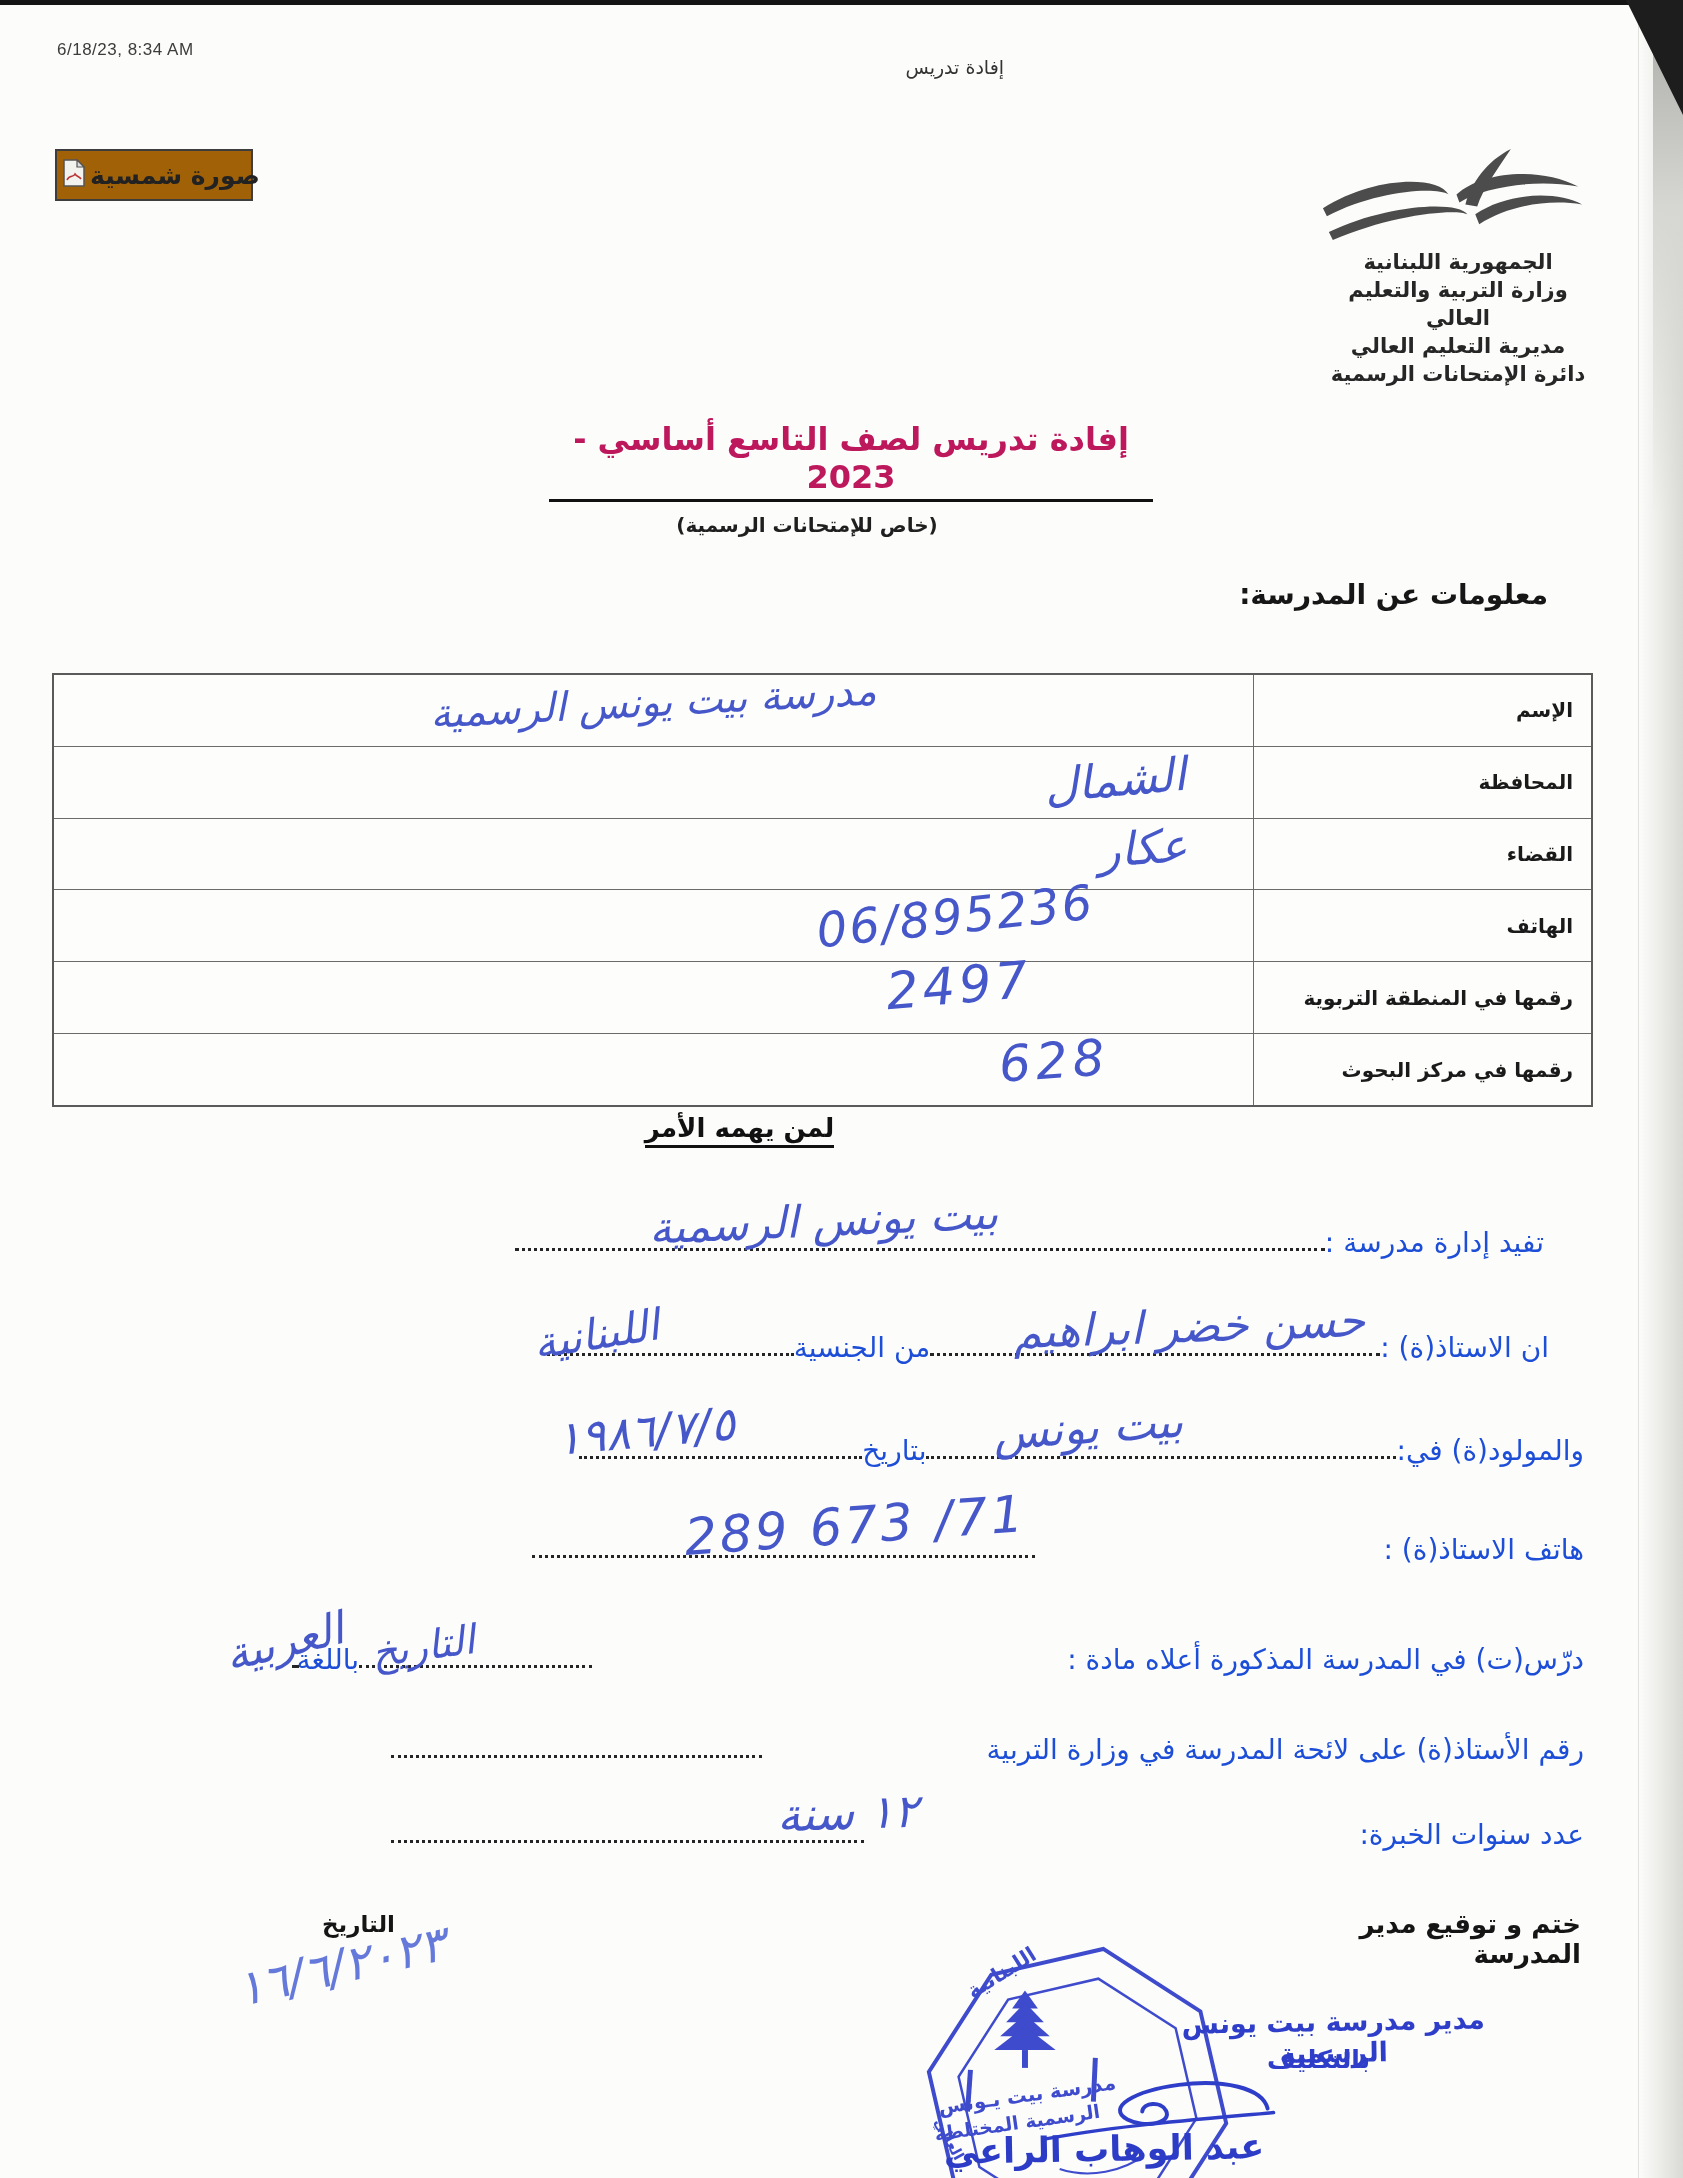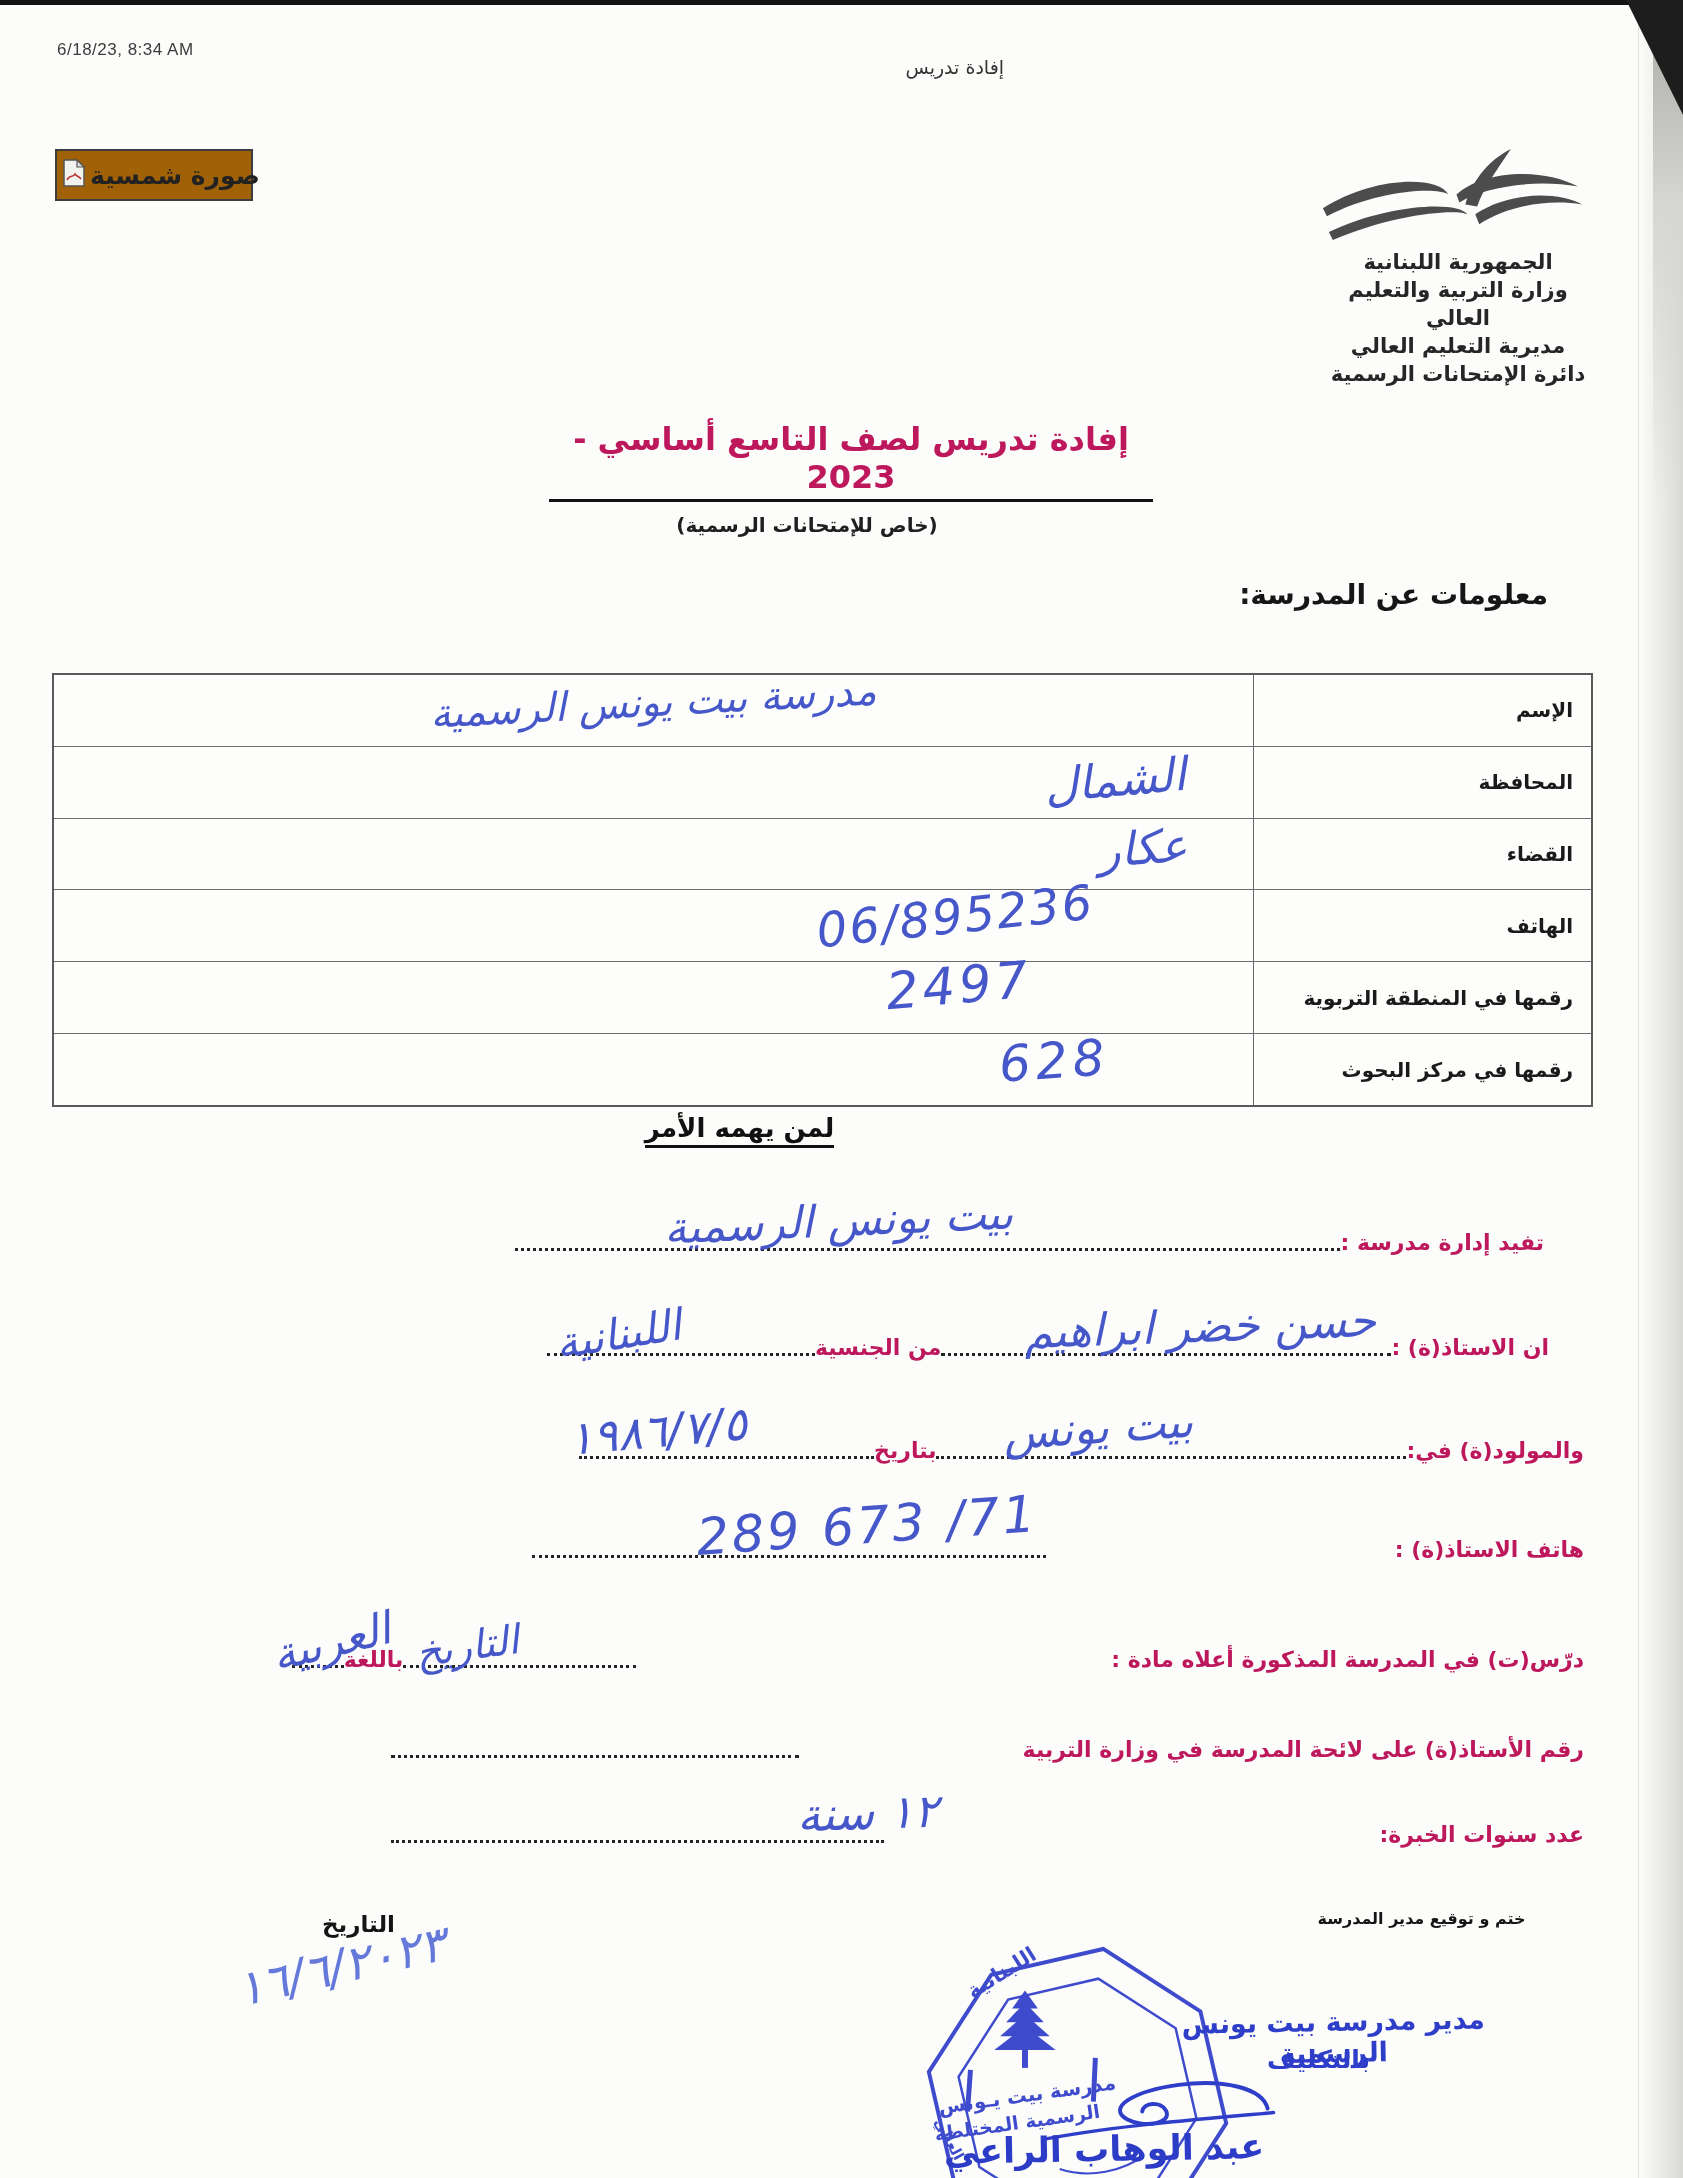--- a/index.html
+++ b/index.html
@@ -48,21 +48,21 @@
   .hw-t2{left:990px;top:6px;font-size:46px;transform:rotate(-5deg);}
   .hw-t3{left:1044px;top:2px;font-size:46px;transform:rotate(-4deg);}
   .hw-t4{left:762px;top:-2px;font-size:48px;transform:rotate(-6deg);letter-spacing:2px;}
   .hw-t5{left:832px;top:-6px;font-size:51px;transform:rotate(-5deg);letter-spacing:4px;}
   .hw-t6{left:945px;top:-2px;font-size:50px;transform:rotate(-4deg);letter-spacing:5px;}
   
   .cert-heading{position:absolute;top:1113px;left:591px;width:297px;text-align:center;direction:rtl;}
   .cert-heading span{display:inline-block;font-size:26px;font-weight:bold;border-bottom:3px solid #111;
         padding-bottom:2px;color:#111;}
   .line{position:absolute;display:flex;direction:rtl;align-items:flex-end;}
-  .line .lbl{font-weight:bold;font-size:22px;color:#be185d;white-space:nowrap;line-height:30px;}
+  .line .lbl{font-weight:normal;font-size:28px;color:#1d4ed8;white-space:nowrap;line-height:30px;}
   .dots{border-bottom:3px dotted #252525;height:0;margin-bottom:7px;position:relative;}
   .dots.grow{flex:1;}
   .l1{top:1228px;right:139px;left:515px;}
   .hw-l1{right:327px;bottom:2px;font-size:44px;transform:rotate(-2.5deg);}
   .l2{top:1333px;right:134px;left:547px;}
   .d2a{width:450px;}
   .hw-l2a{right:15px;bottom:0;font-size:45px;transform:rotate(-2deg);}
   .hw-l2b{right:134px;bottom:-6px;font-size:43px;transform:rotate(-9deg);}
   .l3{top:1436px;right:99px;left:579px;}
   .d3a{width:470px;}
@@ -74,22 +74,22 @@
   .l5{top:1645px;right:99px;left:292px;}
   .d5a{width:233px;margin-right:475px;}
   .hw-l5a{right:117px;bottom:-4px;font-size:40px;transform:rotate(-8deg);}
   .hw-l5b{right:-48px;bottom:-2px;font-size:44px;transform:rotate(-14deg);}
   .l6{top:1735px;right:99px;left:391px;}
   .d6{margin-right:224px;}
   .l7{top:1820px;right:99px;left:391px;}
   .d7{margin-right:495px;}
   .hw-l7{right:-54px;bottom:0;font-size:46px;transform:rotate(-2deg);}
   
-  .stamp-label{position:absolute;top:1909px;left:1262px;width:319px;text-align:center;direction:rtl;
-        font-size:16px;font-weight:bold;color:#151515;}
+  .stamp-label{position:absolute;top:1909px;left:1262px;width:319px;text-align:right;direction:rtl;
+        font-size:26px;font-weight:bold;color:#151515;}
   .date-label{position:absolute;top:1911px;left:322px;font-size:23px;font-weight:bold;direction:rtl;color:#151515;}
   .date-hw{position:absolute;top:1938px;left:163px;width:356px;text-align:center;direction:rtl;
         color:#6479da;font-size:48px;font-style:italic;letter-spacing:6px;transform:rotate(-13deg);white-space:nowrap;}
   .dir-title{position:absolute;top:2006px;left:1170px;width:327px;text-align:center;direction:rtl;
         color:#2f3ec9;font-size:27px;font-weight:bold;transform:rotate(-1deg);}
   .dir-assign{position:absolute;top:2045px;left:1249px;width:139px;text-align:center;direction:rtl;
         color:#2f3ec9;font-size:25px;font-weight:bold;}
   .dir-name{position:absolute;top:2129px;left:926px;width:356px;text-align:center;direction:rtl;
         color:#2c3cc6;font-size:35px;font-weight:bold;z-index:5;transform:rotate(-1deg);}
   .sig{position:absolute;top:2074px;left:1040px;z-index:4;}

